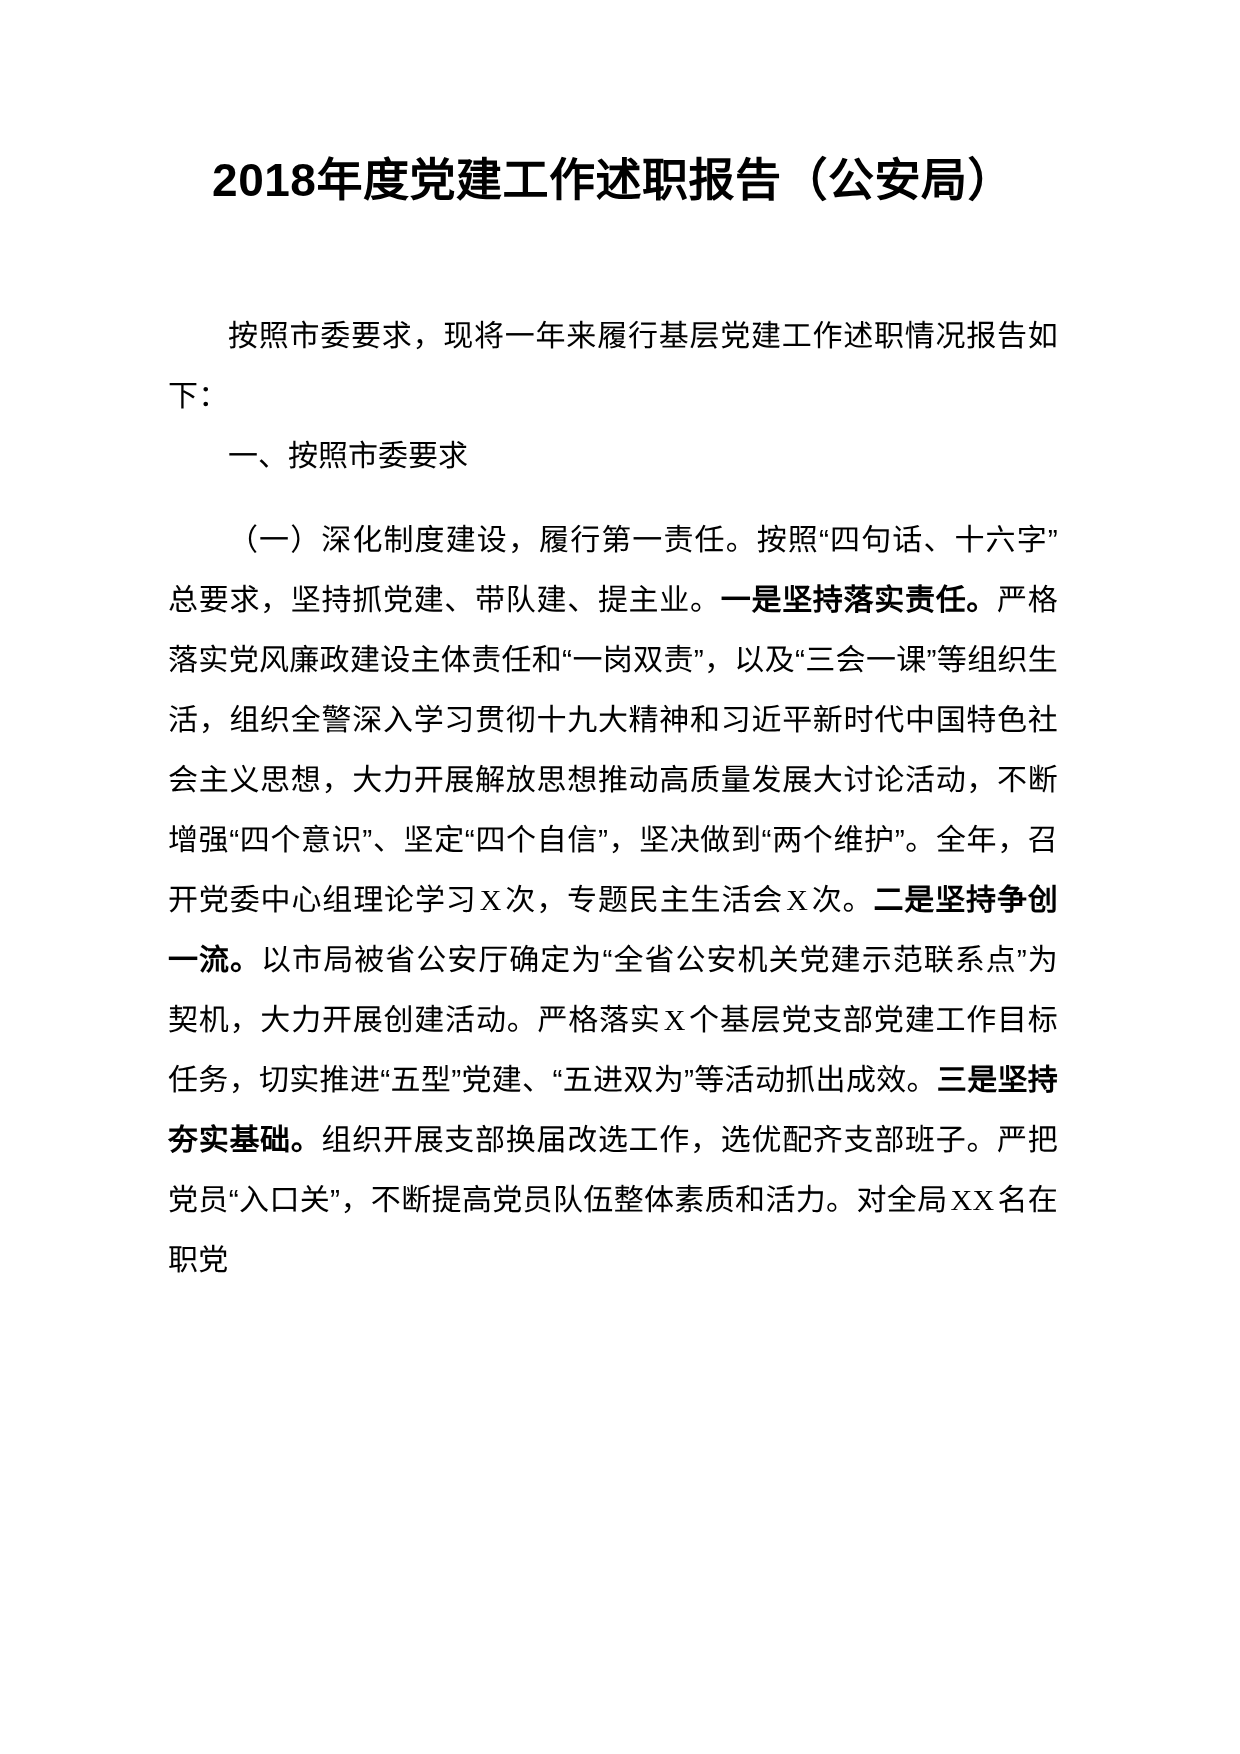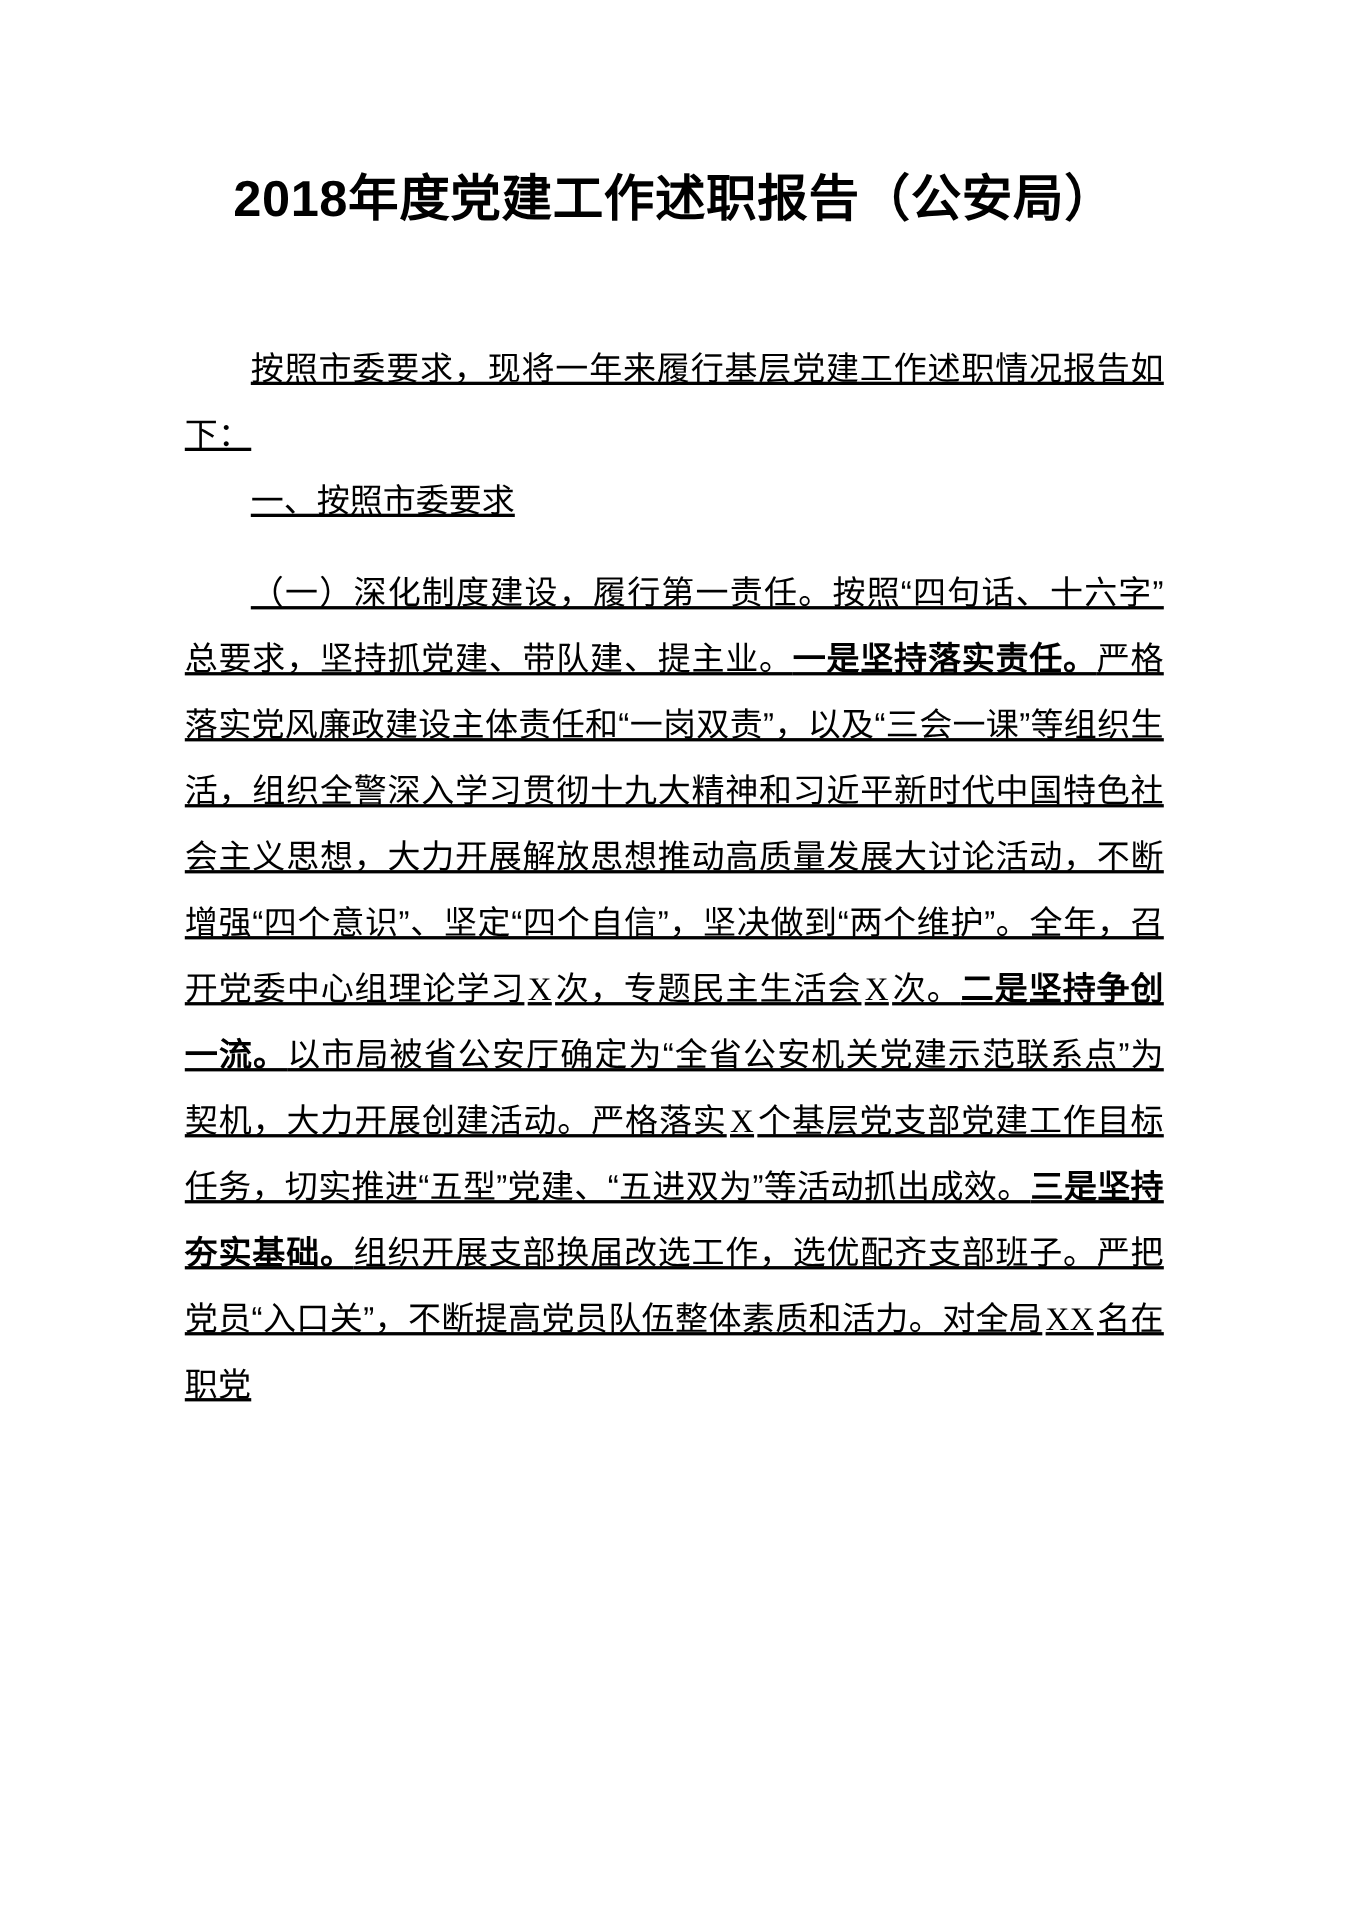--- a/index.html
+++ b/index.html
@@ -34,21 +34,20 @@
     line-height: 1.25;
     letter-spacing: 0.5px;
     text-align: center;
     margin: 0;
     padding-top: 152px;
     white-space: nowrap;
     color: #000000;
   }
   .body-block {
     margin-top: 96px;
-    text-decoration: underline;
   }
   p.para {
     font-size: 30px;
     line-height: 60px;
     margin: 0 0 0 0;
     text-align: justify;
     text-justify: inter-ideograph;
     text-indent: 2em;
     color: #000000;
     letter-spacing: 0.2px;

